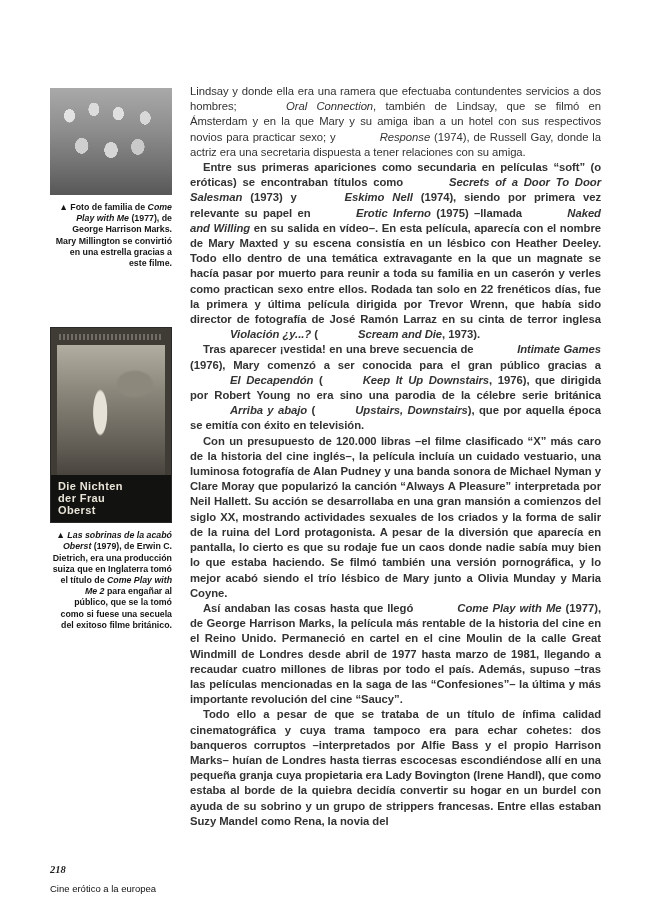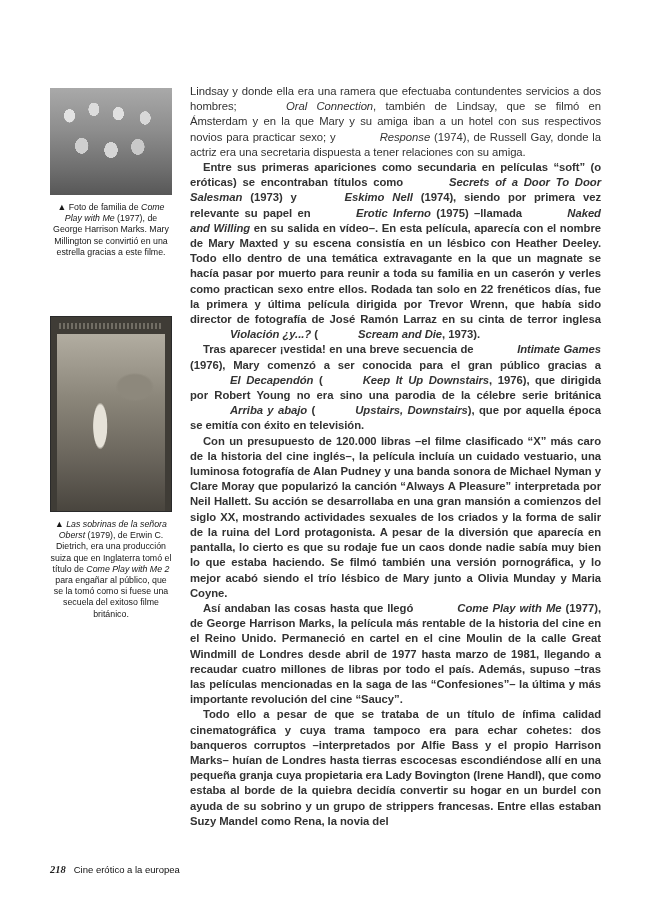--- a/index.html
+++ b/index.html
@@ -70,23 +70,23 @@
     line-height: 12px;
     letter-spacing: .4px;
     padding: 5px 7px 6px 7px;
   }
   .poster-title span { display: block; }
 
   figcaption.caption {
     margin-top: 7px;
     font-size: 8.8px;
     line-height: 11.2px;
-    font-weight: 400;
+    font-weight: 700;
     color: #161616;
-    text-align: center;
+    text-align: right;
   }
   figcaption.caption em { font-style: italic; }
 
   
   .main-text {
     position: absolute;
     left: 190px;
     top: 84px;
     width: 411px;
     font-size: 11.3px;
@@ -98,22 +98,23 @@
   .main-text p { margin: 0; }
   .main-text p.indent { text-indent: 13px; font-weight: bold; }
   .main-text em { font-style: italic; padding-left: 40px; }
 
   
   .page-footer {
     position: absolute;
     left: 50px;
     top: 864px;
     display: flex;
-    align-items: center;
+    align-items: flex-start;
     gap: 8px;
+    flex-direction: column;
   }
   .page-number {
     font-family: "Liberation Serif", serif;
     font-style: italic;
     font-weight: 700;
     font-size: 10.5px;
     color: #222222;
   }
   .footer-title {
     font-weight: 400;
@@ -130,22 +131,27 @@
 
     <figure class="figure-1">
       <div class="photo photo-family"></div>
       <figcaption class="caption"><span>▲ Foto de familia de </span><em>Come Play with Me</em><span> (1977), de George Harrison Marks. Mary Millington se convirtió en una estrella gracias a este filme.</span></figcaption>
     </figure>
 
     <figure class="figure-2">
       <div class="photo photo-poster">
         <div class="poster-credits"></div>
         <div class="poster-photo-area"></div>
+        <div class="poster-title">
+          <span>Die Nichten</span>
+          <span>der Frau</span>
+          <span>Oberst</span>
+        </div>
       </div>
-      <figcaption class="caption"><span>▲ </span><em>Las sobrinas de la señora Oberst</em><span> (1979), de Erwin C. Dietrich, era una producción suiza que en Inglaterra tomó el título de </span><em>Come Play with Me 2</em><span> para engañar al público, que se la tomó como si fuese una secuela del exitoso filme británico.</span></figcaption>
+      <figcaption class="caption"><span>▲ </span><em>Las sobrinas de la acabó Oberst</em><span> (1979), de Erwin C. Dietrich, era una producción suiza que en Inglaterra tomó el título de </span><em>Come Play with Me 2</em><span> para engañar al público, que se la tomó como si fuese una secuela del exitoso filme británico.</span></figcaption>
     </figure>
 
   </aside>
 
   <main class="main-text">
       <p class=""><span>Lindsay y donde ella era una ramera que efectuaba contundentes servicios a dos hombres; </span><em>Oral Connection</em><span>, también de Lindsay, que se filmó en Ámsterdam y en la que Mary y su amiga iban a un hotel con sus respectivos novios para practicar sexo; y </span><em>Response</em><span> (1974), de Russell Gay, donde la actriz era una secretaria dispuesta a tener relaciones con su amiga.</span></p>
       <p class="indent"><span>Entre sus primeras apariciones como secundaria en películas “soft” (o eróticas) se encontraban títulos como </span><em>Secrets of a Door To Door Salesman</em><span> (1973) y </span><em>Eskimo Nell</em><span> (1974), siendo por primera vez relevante su papel en </span><em>Erotic Inferno</em><span> (1975) –llamada </span><em>Naked and Willing</em><span> en su salida en vídeo–. En esta película, aparecía con el nombre de Mary Maxted y su escena consistía en un lésbico con Heather Deeley. Todo ello dentro de una temática extravagante en la que un magnate se hacía pasar por muerto para reunir a toda su familia en un caserón y verles como practican sexo entre ellos. Rodada tan solo en 22 frenéticos días, fue la primera y última película dirigida por Trevor Wrenn, que había sido director de fotografía de José Ramón Larraz en su cinta de terror inglesa </span><em>Violación ¿y...?</em><span> (</span><em>Scream and Die</em><span>, 1973).</span></p>
       <p class="indent"><span>Tras aparecer ¡vestida! en una breve secuencia de </span><em>Intimate Games</em><span> (1976), Mary comenzó a ser conocida para el gran público gracias a </span><em>El Decapendón</em><span> (</span><em>Keep It Up Downstairs</em><span>, 1976), que dirigida por Robert Young no era sino una parodia de la célebre serie británica </span><em>Arriba y abajo</em><span> (</span><em>Upstairs, Downstairs</em><span>), que por aquella época se emitía con éxito en televisión.</span></p>
       <p class="indent"><span>Con un presupuesto de 120.000 libras –el filme clasificado “X” más caro de la historia del cine inglés–, la película incluía un cuidado vestuario, una luminosa fotografía de Alan Pudney y una banda sonora de Michael Nyman y Clare Moray que popularizó la canción “Always A Pleasure” interpretada por Neil Hallett. Su acción se desarrollaba en una gran mansión a comienzos del siglo XX, mostrando actividades sexuales de los criados y la forma de salir de la ruina del Lord protagonista. A pesar de la diversión que aparecía en pantalla, lo cierto es que su rodaje fue un caos donde nadie sabía muy bien lo que estaba haciendo. Se filmó también una versión pornográfica, y lo mejor acabó siendo el trío lésbico de Mary junto a Olivia Munday y Maria Coyne.</span></p>
       <p class="indent"><span>Así andaban las cosas hasta que llegó </span><em>Come Play with Me</em><span> (1977), de George Harrison Marks, la película más rentable de la historia del cine en el Reino Unido. Permaneció en cartel en el cine Moulin de la calle Great Windmill de Londres desde abril de 1977 hasta marzo de 1981, llegando a recaudar cuatro millones de libras por todo el país. Además, supuso –tras las películas mencionadas en la saga de las “Confesiones”– la última y más importante revolución del cine “Saucy”.</span></p>

